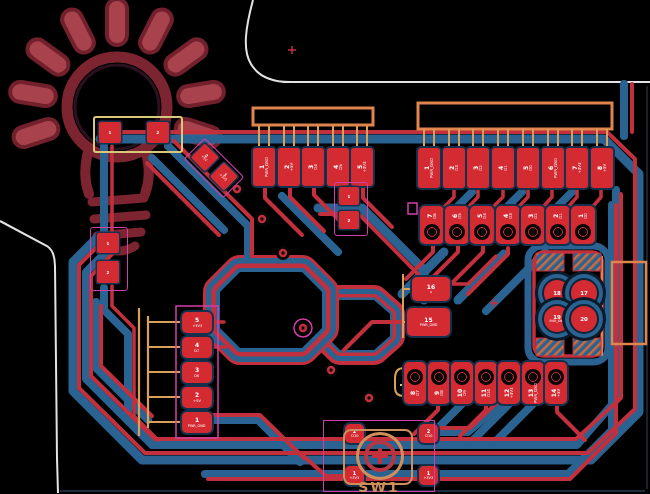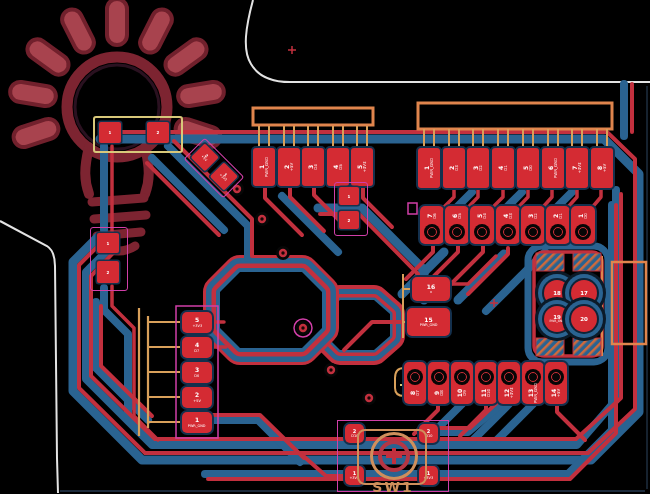--- a/index.html
+++ b/index.html
@@ -50,21 +50,21 @@
   #comp-bulb-bottom .p0{top:5px;height:20px;} #comp-bulb-bottom .p1{top:33px;height:22px;}
   #comp-mid{left:334px;top:182px;width:32px;height:52px;border:1.5px solid #d13fa8;border-radius:3px;}
   #comp-mid .cpad{left:4px;width:20px;height:18px;}
   #comp-mid .p0{top:4px;} #comp-mid .p1{top:28px;}
   #comp-diag{left:186px;top:153px;width:54px;height:28px;border:1.5px solid #d13fa8;
              border-radius:3px;transform:rotate(45deg);}
   #comp-diag .cpad{top:3px;width:20px;height:20px;}
   #comp-diag .p0{left:3px;} #comp-diag .p1{left:30px;}
 
   
-  #sw1{left:337px;top:420px;width:110px;height:70px;border:1.5px solid #d13fa8;}
+  #sw1{left:323px;top:420px;width:110px;height:70px;border:1.5px solid #d13fa8;}
   .sw-frame{position:absolute;left:19px;top:8px;width:66px;height:52px;
             border:2.5px solid #cf8f5c;border-radius:8px;}
   .sw-btn{position:absolute;left:32px;top:11px;width:42px;height:42px;
           border:3px solid #cf8f5c;border-radius:50%;}
   .sw-btn::before{content:"";position:absolute;inset:5px;border:4px solid #b53644;border-radius:50%;}
   .sw-cross{position:absolute;left:50%;top:50%;width:16px;height:16px;transform:translate(-50%,-50%);}
   .sw-cross::before{content:"";position:absolute;left:0;top:6px;width:16px;height:4px;background:#c2303e;}
   .sw-cross::after{content:"";position:absolute;left:6px;top:0;width:4px;height:16px;background:#c2303e;}
   .sw-ref{position:absolute;left:0;right:0;bottom:-4px;text-align:center;color:#cf8f5c;
           font-weight:bold;font-size:14px;letter-spacing:2px;}

